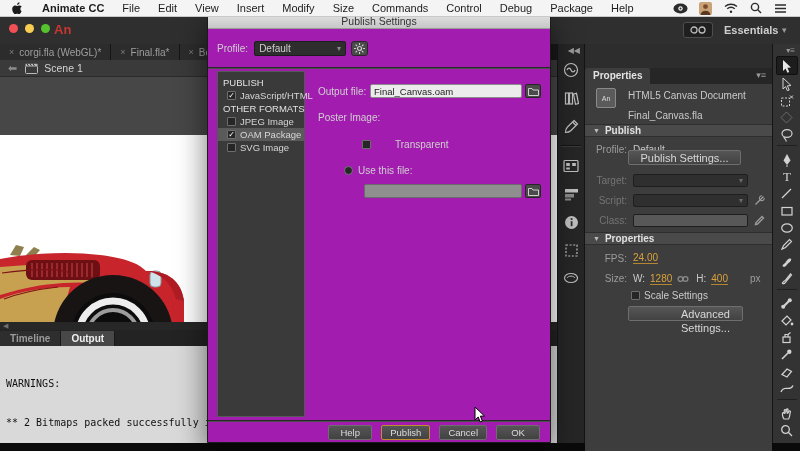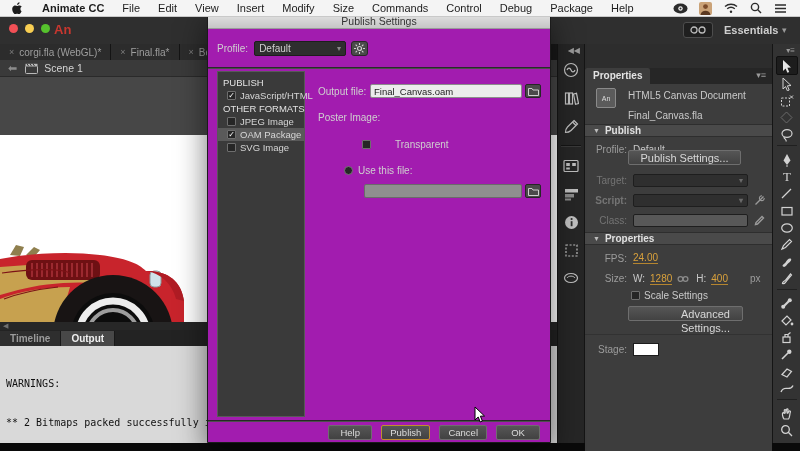--- a/index.html
+++ b/index.html
@@ -430,21 +430,21 @@
     <div class="prow" style="left:43px; top:82px;">
       <span class="pbtn" style="width:113px;">Publish Settings...</span>
     </div>
 
     <div class="prow" style="left:0; top:106px;">
       <span class="plabel dis">Target:</span>
       <span class="pdd">
         <span class="caret">▾</span>
       </span>
     </div>
-    <div class="prow" style="left:0; top:126px;font-weight:bold;">
+    <div class="prow" style="left:0; top:126px;">
       <span class="plabel dis">Script:</span>
       <span class="pdd">
         <span class="caret">▾</span>
       </span>
       <span class="toolic-sm">
         <svg width="11" height="11" viewBox="0 0 11 11" fill="none" stroke="#9a9a9a" stroke-width="1.4">
             <path d="M9.5 1.5 L5 6 M1.5 9.5 L5 6"></path>
             <path d="M8 .8 a2.4 2.4 0 1 0 2.2 2.2" stroke-width="1.1"></path>
           </svg>
       </span>
@@ -487,24 +487,20 @@
 
     <div class="prow" style="left:46px; top:222px;">
       <span class="cbx"></span>
       <span>Scale Settings</span>
     </div>
 
     <div class="prow" style="left:43px; top:238px;">
       <span class="pbtn" style="width:115px;padding-left:40px;">Advanced Settings...</span>
     </div>
 
-    <div class="prow" style="left:0; top:266px; border-top:1px solid #323232; width:187px; padding-top:8px;">
-      <span class="plabel">Stage:</span>
-      <span class="stage-swatch"></span>
-    </div>
   </div>
 
   <div class="tools">
     <span class="pmenu">▾≡</span>
     <span class="tool active">
       <svg width="13" height="14" viewBox="0 0 13 14">
           <path d="M3 1 L11 8.5 L7.4 8.8 L9.2 13 L7.4 13.8 L5.6 9.6 L3 12 Z" fill="#e6e6e6"></path>
         </svg>
     </span>
     <span class="tool">

